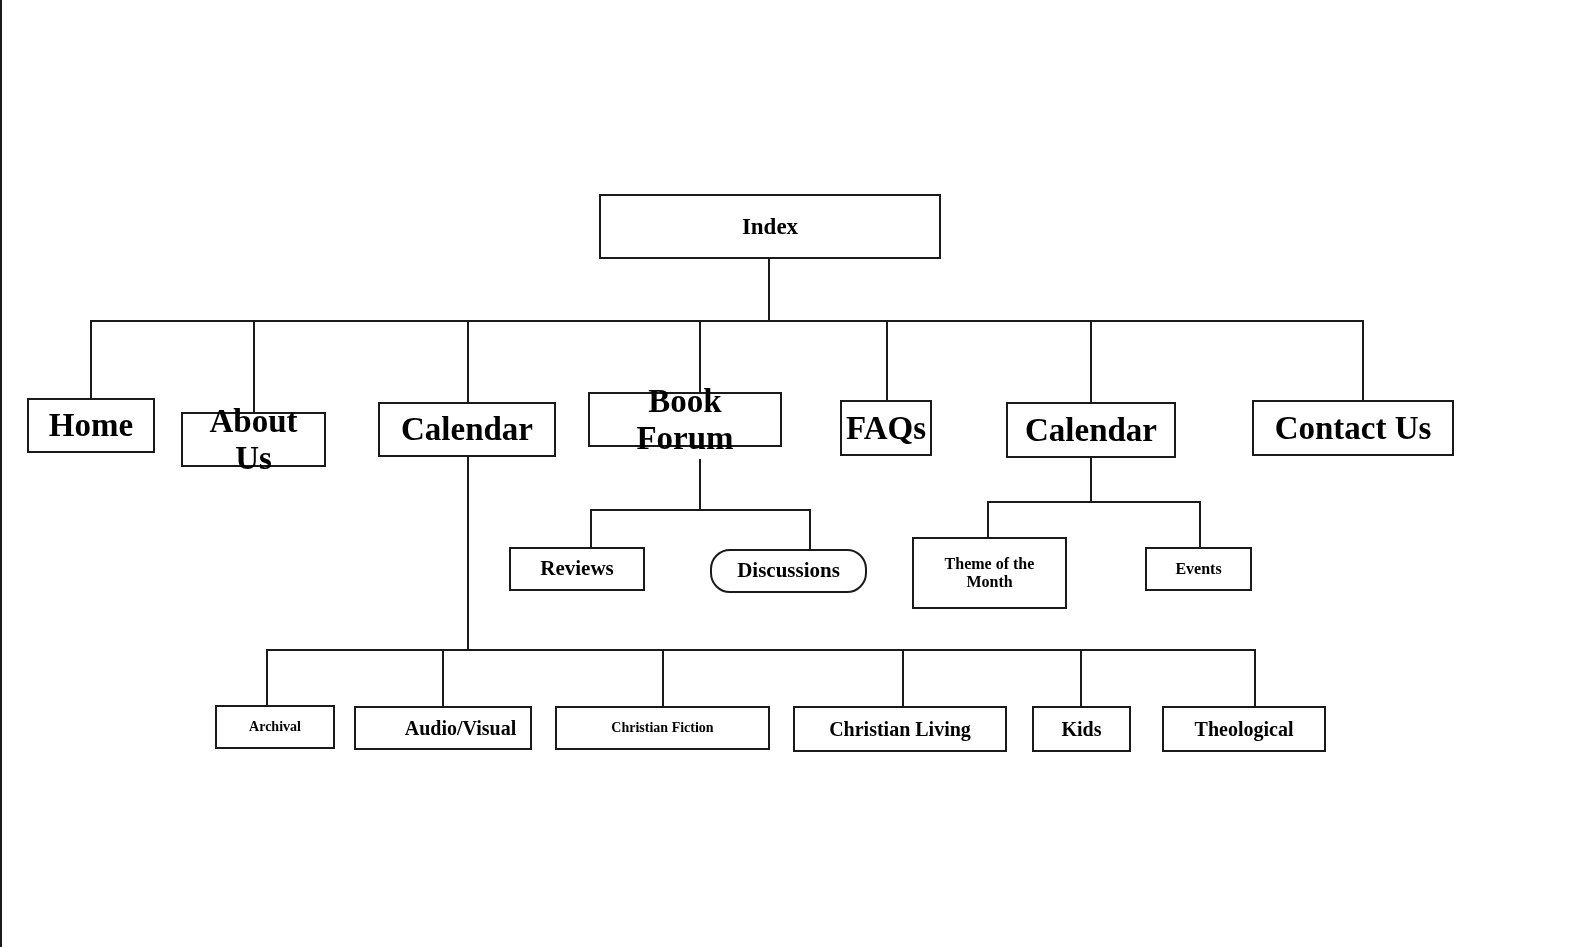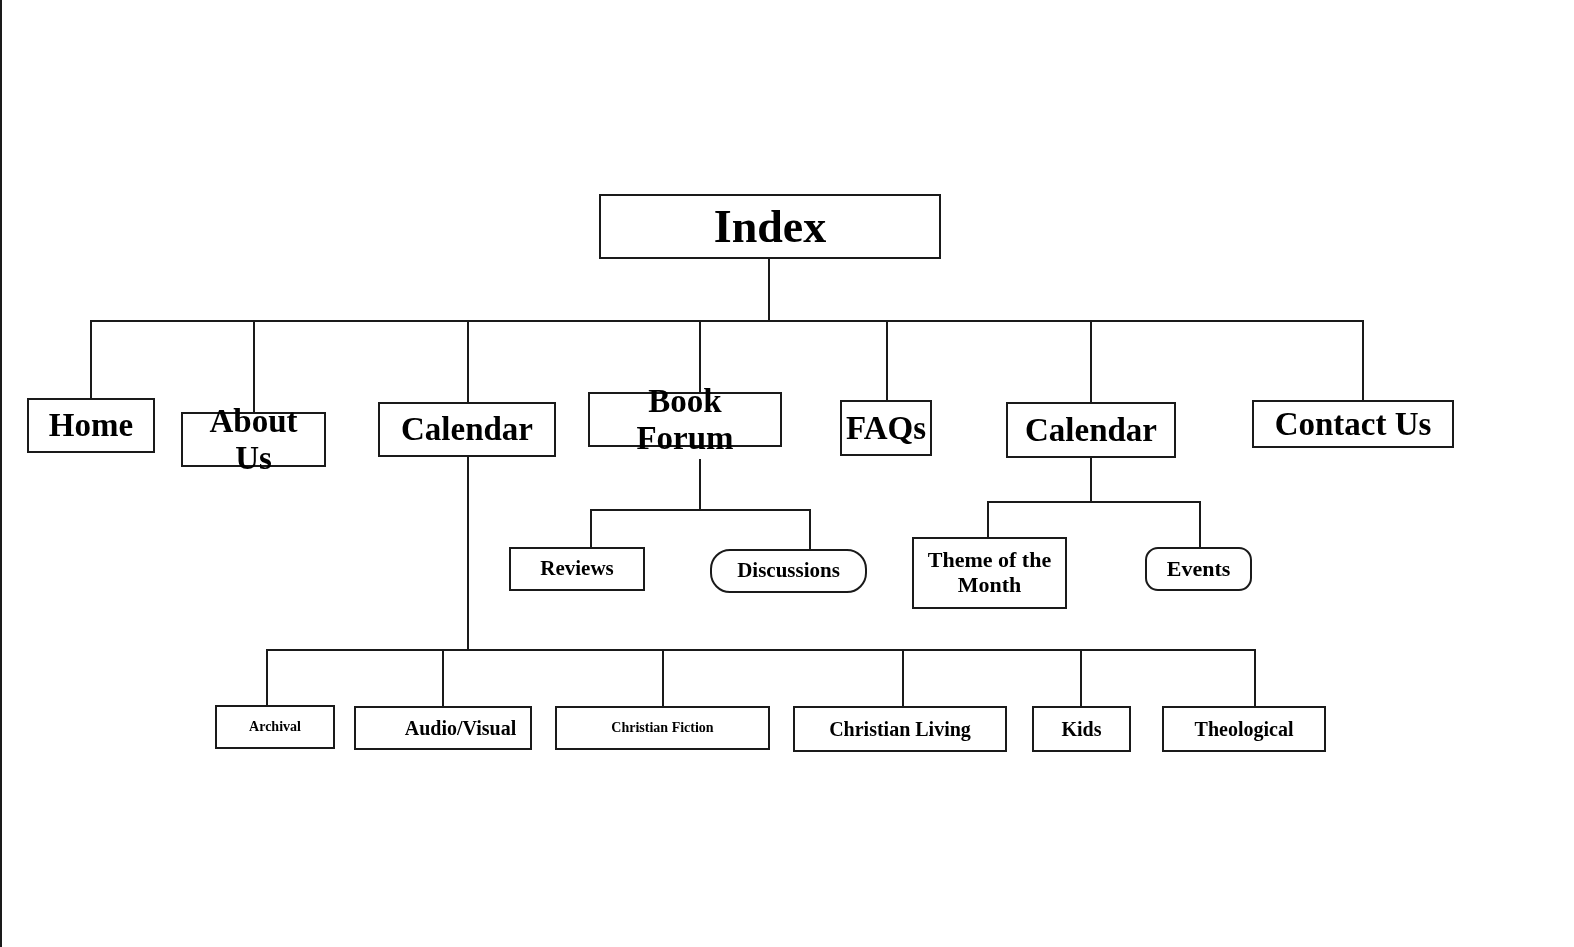--- a/index.html
+++ b/index.html
@@ -27,24 +27,24 @@
     display: flex;
     align-items: center;
     justify-content: center;
     text-align: center;
     color: #000000;
     font-weight: bold;
     line-height: 1.12;
     padding: 0 6px;
     z-index: 3;
   }
-  .node.root       { font-size: 46px; }
+  .node.root       { font-size: 23px; }
   .node.lvl1       { font-size: 33px; }
   .node.lvl2       { font-size: 21px; }
-  .node.lvl2.tight { font-size: 22px; }
+  .node.lvl2.tight { font-size: 16px; }
   .node.lvl3       { font-size: 20px; }
   .node.lvl3.thin  { font-weight: bold; font-size: 14px; }
 
   .vline, .hline {
     position: absolute;
     background: #1a1a1a;
     z-index: 1;
   }
   .vline { width: 2px; }
   .hline { height: 2px; }
@@ -87,21 +87,21 @@
   </div>
 
   <div class="node lvl1" style="left:838px; top:400px; width:92px; height:56px;">
     <span>FAQs</span>
   </div>
 
   <div class="node lvl1" style="left:1004px; top:402px; width:170px; height:56px;">
     <span>Calendar</span>
   </div>
 
-  <div class="node lvl1" style="left:1250px; top:400px; width:202px; height:48px;">
+  <div class="node lvl1" style="left:1250px; top:400px; width:202px; height:56px;">
     <span>Contact Us</span>
   </div>
 
   <div class="vline" style="left:697px; top:459px; height:51px;"></div>
   <div class="hline" style="left:588px; top:509px; width:221px;"></div>
   <div class="vline" style="left:588px; top:509px; height:38px;"></div>
   <div class="vline" style="left:807px; top:509px; height:40px;"></div>
 
   <div class="node lvl2" style="left:507px; top:547px; width:136px; height:44px;">
     <span>Reviews</span>
@@ -113,21 +113,21 @@
 
   <div class="vline" style="left:1088px; top:458px; height:44px;"></div>
   <div class="hline" style="left:985px; top:501px; width:214px;"></div>
   <div class="vline" style="left:985px; top:501px; height:37px;"></div>
   <div class="vline" style="left:1197px; top:501px; height:46px;"></div>
 
   <div class="node lvl2 tight" style="left:910px; top:537px; width:155px; height:72px;">
     <span>Theme of the Month</span>
   </div>
 
-  <div class="node lvl2 tight" style="left:1143px; top:547px; width:107px; height:44px;border-radius:13px;">
+  <div class="node lvl2 tight" style="left:1143px; top:547px; width:107px; height:44px;">
     <span>Events</span>
   </div>
 
   <div class="vline" style="left:465px; top:457px; height:194px;"></div>
   <div class="hline" style="left:264px; top:649px; width:990px;"></div>
 
   <div class="vline" style="left:264px; top:649px; height:56px;"></div>
   <div class="vline" style="left:440px; top:649px; height:57px;"></div>
   <div class="vline" style="left:660px; top:649px; height:57px;"></div>
   <div class="vline" style="left:900px; top:649px; height:57px;"></div>

